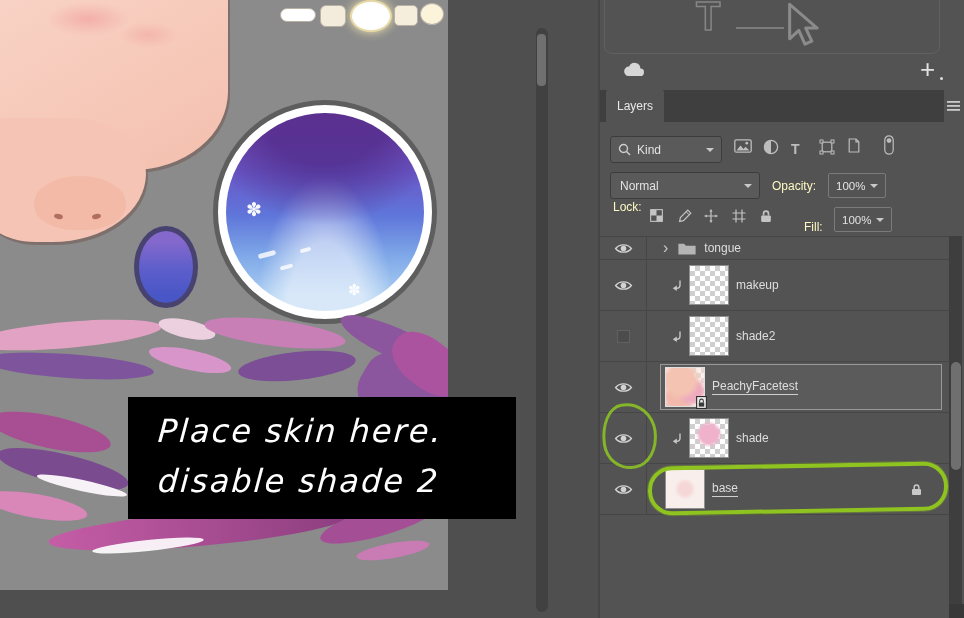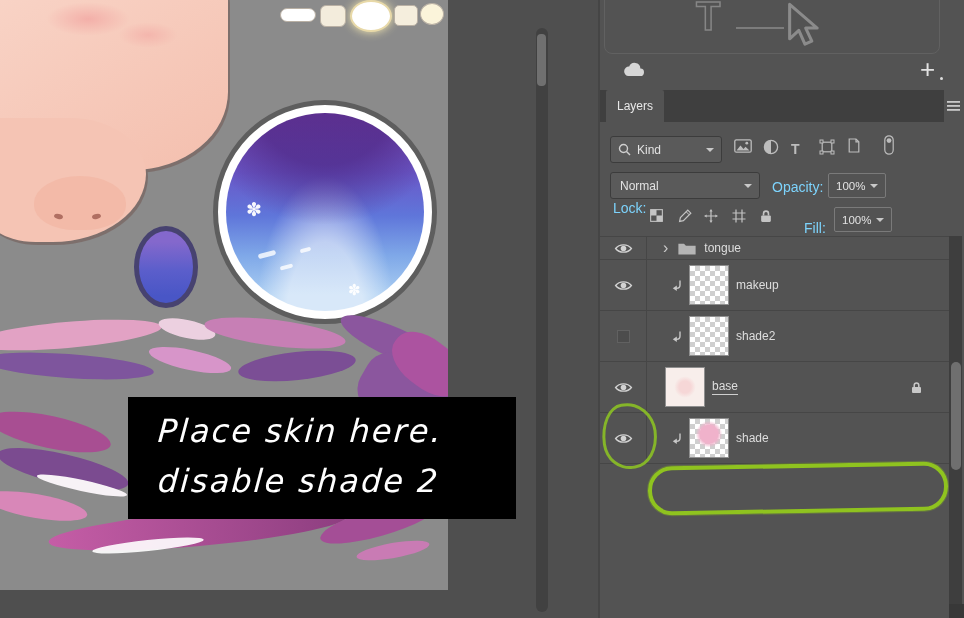--- a/index.html
+++ b/index.html
@@ -81,21 +81,21 @@
   .plus-dot{left:340px;top:77px;width:3px;height:3px;background:#ddd;border-radius:50%}
   .tab-strip{left:0;top:90px;width:344px;height:32px;background:#3f3f3f}
   .tab-active{left:6px;top:90px;width:58px;height:32px;background:#535353;display:flex;align-items:center;
               justify-content:center;font-size:12px;color:#e8e8e8;border-radius:2px 2px 0 0}
   .hamburger{left:347px;top:100px}
   .dropdown{background:#5a5a5a;border:1px solid #3c3c3c;border-radius:3px;display:flex;align-items:center;font-size:12px;color:#e2e2e2}
   .kind-box{left:10px;top:136px;width:112px;height:27px;padding-left:7px}
   .kind-box .search-ico{margin-right:6px}
   .mode-box{left:10px;top:172px;width:150px;height:27px;padding-left:9px}
   .chev{width:0;height:0;border:4px solid transparent;border-top-color:#c9c9c9;margin-left:auto;margin-right:7px;margin-top:4px}
-  .lbl{font-size:14px;color:#7dd3fc}
+  .lbl{font-size:12px;color:#fef9c3}
   .opacity-label{left:172px;top:179px}
   .lock-label{left:13px;top:200px}
   .fill-label{left:204px;top:220px}
   .val-box{border:1px solid #7a7a7a;border-radius:2px;display:flex;align-items:center;font-size:11.5px;
            color:#e2e2e2;padding-left:7px}
   .opacity-box{left:228px;top:173px;width:58px;height:25px}
   .fill-box{left:234px;top:207px;width:58px;height:25px}
   .ficon{top:139px;display:inline-flex;cursor:default}
   .fi1{left:134px}.fi2{left:163px}.fi3{left:191px;font-size:14px;font-weight:bold;color:#bdbdbd;top:141px}
   .fi4{left:219px}.fi5{left:248px;top:138px}.fi6{left:284px;top:135px}
@@ -366,59 +366,81 @@
       <path d="M9 1.5 V6 Q9 9.3 5.6 9.3 H5" fill="none" stroke="#c8c8c8" stroke-width="1.4"></path>
       <polygon points="5.8,6.6 1.8,9.3 5.8,12" fill="#c8c8c8"></polygon>
     </svg>
     <span class="thumb thumb-checker">
       <span class="thumb-art"></span>
 
     </span>
     <span class="layer-name">shade2</span>
 
   </div>
+        <div class="layer-row layer selected">
+    <div class="eye-cell">
+      <svg class="eye" width="19" height="13" viewBox="0 0 20 14">
+        <path d="M1.5 7 C5.5 1.8 14.5 1.8 18.5 7 C14.5 12.2 5.5 12.2 1.5 7 Z" fill="none" stroke="#d2d2d2" stroke-width="1.5"></path>
+        <circle cx="10" cy="7" r="3" fill="#d2d2d2"></circle>
+      </svg>
+
+    </div>
+
+    <span class="thumb thumb-peach">
+      <span class="thumb-art"></span>
+      <span class="thumb-badge">
+        <svg width="11" height="13" viewBox="0 0 10 12">
+                <rect x="0.5" y="0.5" width="9" height="11" fill="#ececec" stroke="#2b2b2b"></rect>
+                <path d="M3.3 6 V4.6 a1.7 1.7 0 0 1 3.4 0 V6" stroke="#3a3a3a" fill="none"></path>
+                <rect x="2.5" y="6" width="5" height="3.8" fill="#3a3a3a"></rect>
+              </svg>
+      </span>
+    </span>
+    <span class="layer-name underlined">PeachyFacetest</span>
+
+  </div>
+        <div class="layer-row layer clipped">
+    <div class="eye-cell">
+      <svg class="eye" width="19" height="13" viewBox="0 0 20 14">
+        <path d="M1.5 7 C5.5 1.8 14.5 1.8 18.5 7 C14.5 12.2 5.5 12.2 1.5 7 Z" fill="none" stroke="#d2d2d2" stroke-width="1.5"></path>
+        <circle cx="10" cy="7" r="3" fill="#d2d2d2"></circle>
+      </svg>
+
+    </div>
+
+    <svg class="clip" width="12" height="13" viewBox="0 0 12 13">
+      <path d="M9 1.5 V6 Q9 9.3 5.6 9.3 H5" fill="none" stroke="#c8c8c8" stroke-width="1.4"></path>
+      <polygon points="5.8,6.6 1.8,9.3 5.8,12" fill="#c8c8c8"></polygon>
+    </svg>
+    <span class="thumb thumb-shade">
+      <span class="thumb-art"></span>
+
+    </span>
+    <span class="layer-name">shade</span>
+
+  </div>
         <div class="layer-row layer">
     <div class="eye-cell">
       <svg class="eye" width="19" height="13" viewBox="0 0 20 14">
         <path d="M1.5 7 C5.5 1.8 14.5 1.8 18.5 7 C14.5 12.2 5.5 12.2 1.5 7 Z" fill="none" stroke="#d2d2d2" stroke-width="1.5"></path>
         <circle cx="10" cy="7" r="3" fill="#d2d2d2"></circle>
       </svg>
 
     </div>
 
     <span class="thumb thumb-base">
       <span class="thumb-art"></span>
 
     </span>
     <span class="layer-name underlined">base</span>
     <svg class="row-lock" width="11" height="13" viewBox="0 0 11 13">
       <path d="M3.2 6 V4.3 a2.3 2.3 0 0 1 4.6 0 V6" fill="none" stroke="#c8c8c8" stroke-width="1.5"></path>
       <rect x="1" y="6" width="9" height="6" rx="1" fill="#c8c8c8"></rect>
     </svg>
   </div>
-        <div class="layer-row layer clipped">
-    <div class="eye-cell">
-      <svg class="eye" width="19" height="13" viewBox="0 0 20 14">
-        <path d="M1.5 7 C5.5 1.8 14.5 1.8 18.5 7 C14.5 12.2 5.5 12.2 1.5 7 Z" fill="none" stroke="#d2d2d2" stroke-width="1.5"></path>
-        <circle cx="10" cy="7" r="3" fill="#d2d2d2"></circle>
-      </svg>
-
-    </div>
-
-    <svg class="clip" width="12" height="13" viewBox="0 0 12 13">
-      <path d="M9 1.5 V6 Q9 9.3 5.6 9.3 H5" fill="none" stroke="#c8c8c8" stroke-width="1.4"></path>
-      <polygon points="5.8,6.6 1.8,9.3 5.8,12" fill="#c8c8c8"></polygon>
-    </svg>
-    <span class="thumb thumb-shade">
-      <span class="thumb-art"></span>
-
-    </span>
-    <span class="layer-name">shade</span>
-
-  </div>
       </div>
 
     <div class="vscroll-right">
       <div class="vscroll-right-thumb"></div>
     </div>
     <div class="corner"></div>
   </div>
 
   <div class="marker-circle"></div>
   <div class="marker-loop"></div>

